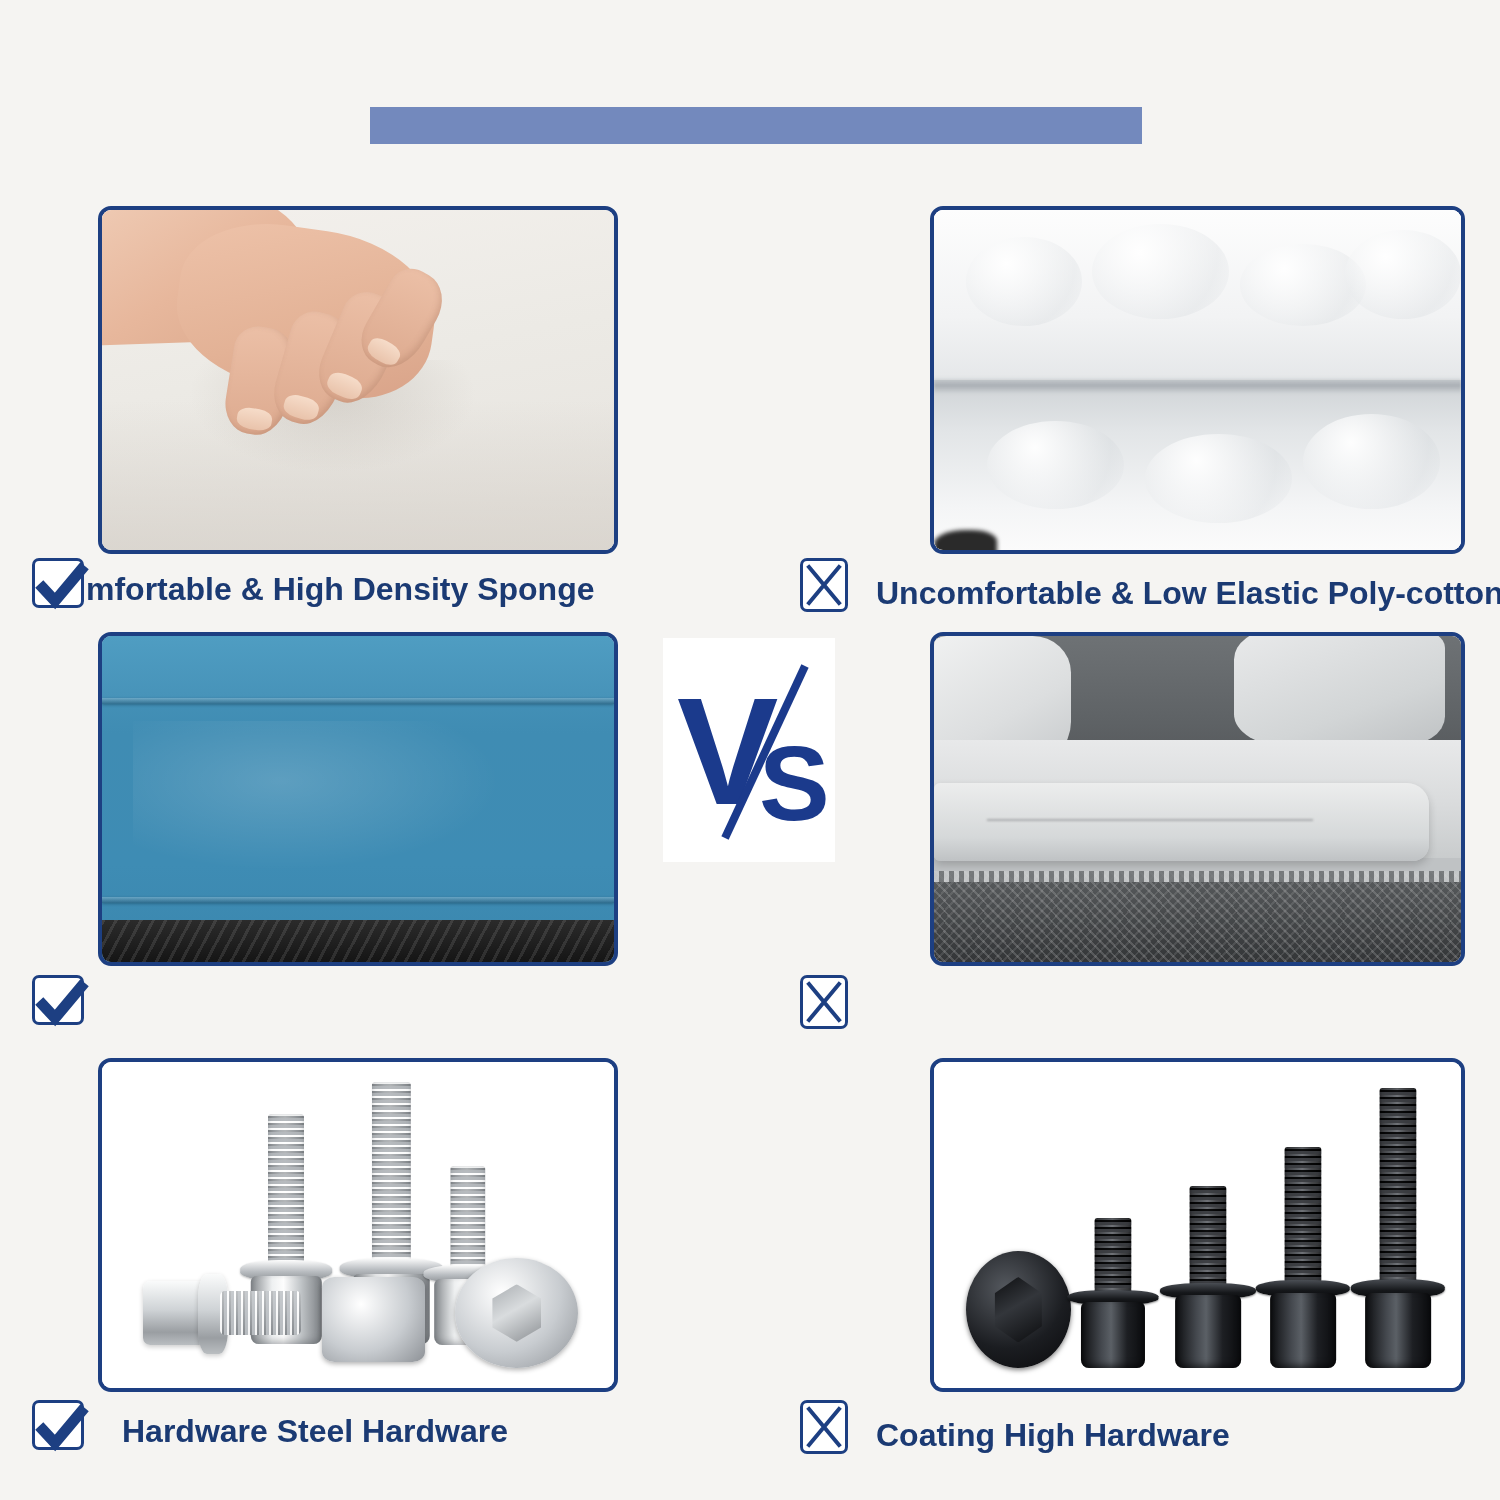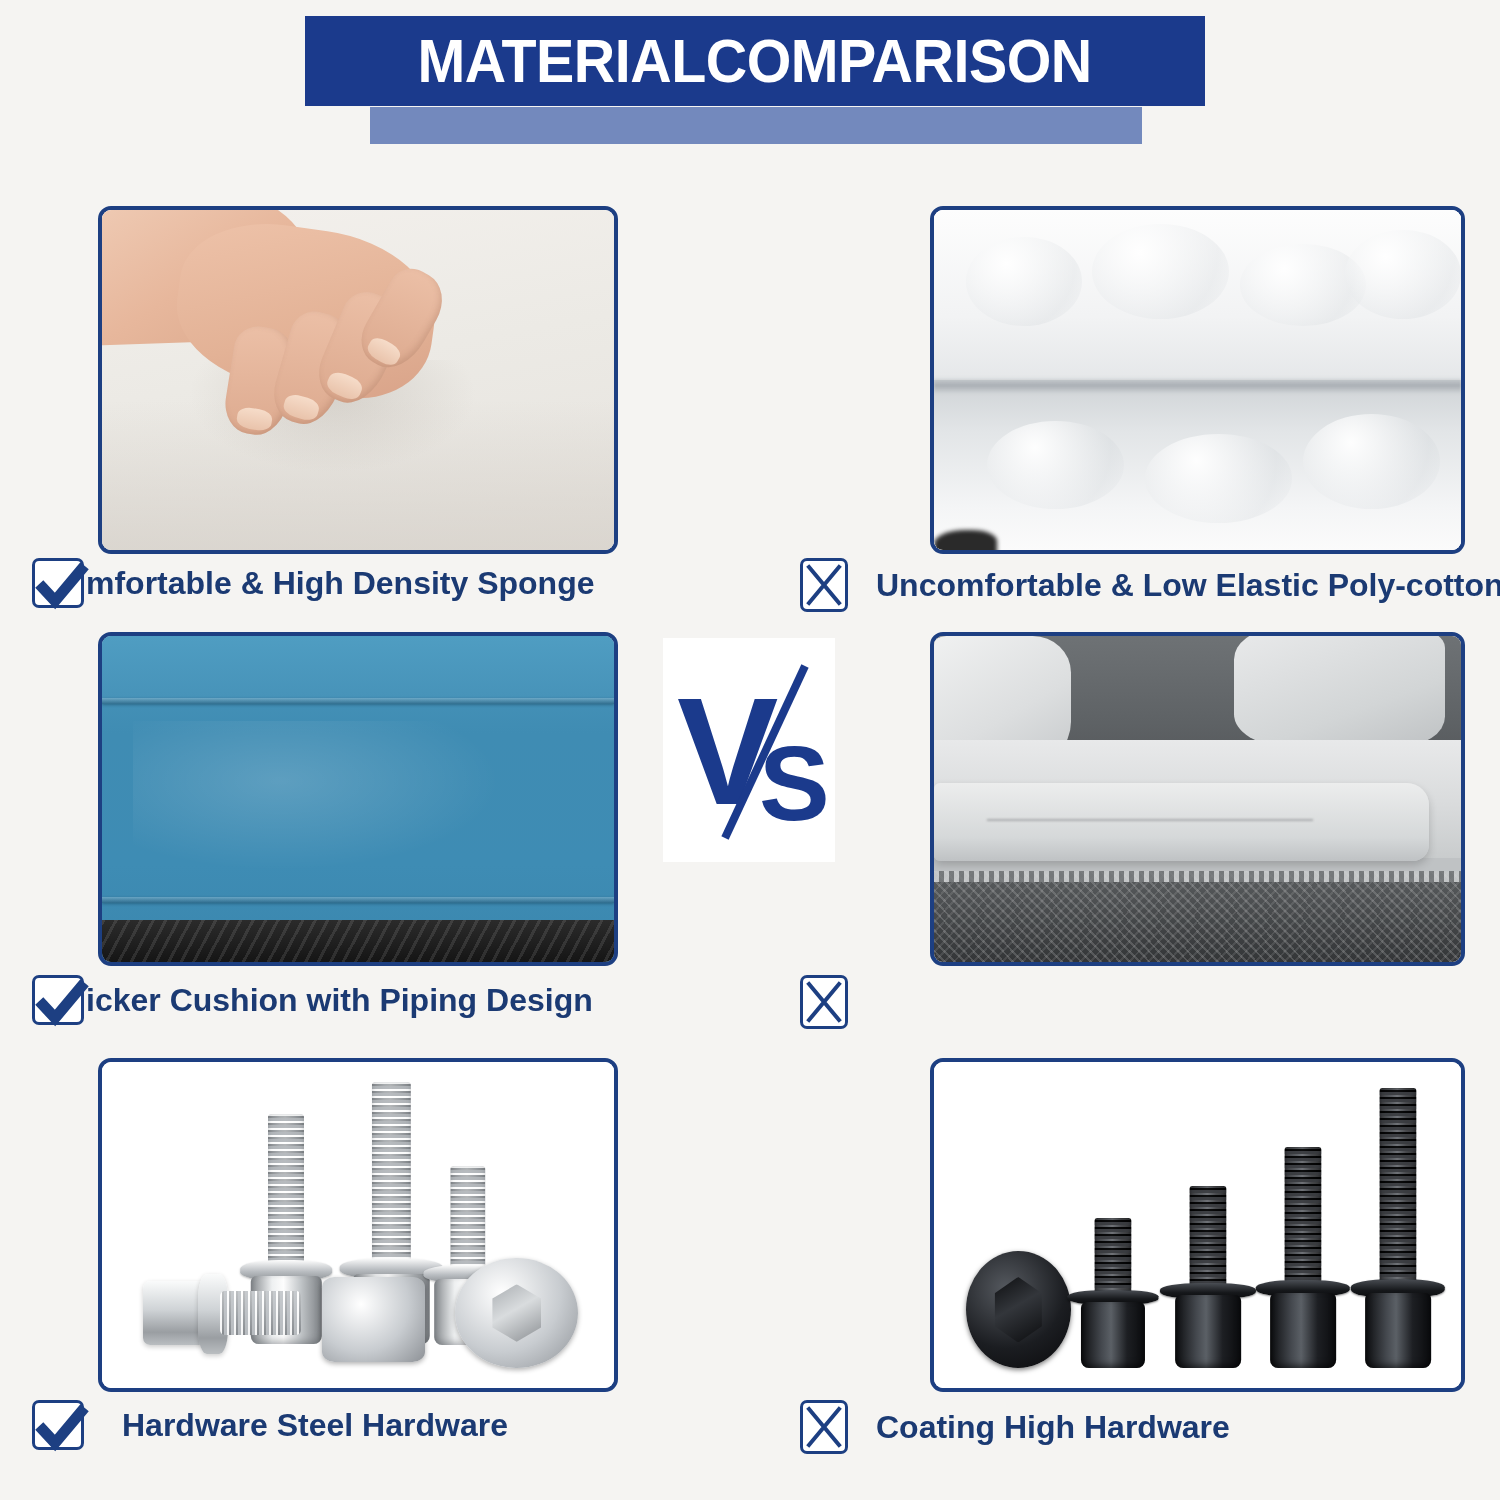--- a/index.html
+++ b/index.html
@@ -145,21 +145,21 @@
   .hexface-steel{background:radial-gradient(circle at 38% 32%,#ffffff,#c8ccd0 55%,#8d9196 100%);box-shadow:0 2px 5px rgba(0,0,0,.3);}
   .hexface-black{background:radial-gradient(circle at 38% 32%,#55595f,#1b1d21 58%,#09090b 100%);box-shadow:0 2px 5px rgba(0,0,0,.5);}
   .hexhole{position:absolute;left:50%;top:50%;transform:translate(-50%,-50%);
     clip-path:polygon(50% 0%,93% 25%,93% 75%,50% 100%,7% 75%,7% 25%);}
   .hexhole-steel{background:linear-gradient(150deg,#a7abaf,#d9dcde 45%,#878b8f);}
   .hexhole-black{background:linear-gradient(150deg,#0b0c0e,#33363b 45%,#0a0b0d);}
   .lying{position:absolute;border-radius:7px;}
   .lying-steel{background:linear-gradient(180deg,#fafbfb,#cfd3d6 45%,#9a9ea2 80%,#babec1);box-shadow:0 2px 5px rgba(0,0,0,.2);}
 
   
-  .caption{position:absolute;display:flex;align-items:center;}
+  .caption{position:absolute;display:flex;align-items:flex-end;}
   .cap-l{left:32px;}
   .cap-r{left:800px;}
   .cap1{top:558px;}
   .cap2{top:975px;}
   .cap3{top:1400px;}
 
   .mark{position:relative;flex:0 0 auto;background:#ffffff;box-sizing:border-box;}
   .mark-check{width:52px;height:50px;border:3px solid #1d3f82;border-radius:7px;}
   .mark-check svg{position:absolute;left:-4px;top:-1px;width:62px;height:54px;}
   .mark-x{width:48px;height:54px;border:3px solid #1d3f82;border-radius:7px;}
@@ -181,23 +181,20 @@
     position:absolute;left:663px;top:638px;width:172px;height:224px;
     background:#ffffff;
   }
   .vs svg{position:absolute;left:0;top:0;width:172px;height:224px;}
 </style>
 </head>
 <body>
 
 <div class="banner-wrap">
   <div class="banner-underbar"></div>
-  <div class="banner">
-    <div class="banner-title">MATERIALCOMPARISON</div>
-  </div>
 </div>
 
 <div class="photo ph-l row1">
   <div class="foam"></div>
   <div class="dent"></div>
   <div class="hand">
     <div class="arm"></div>
     <div class="palm"></div>
     <div class="finger f1">
         <div class="nail"></div>
@@ -279,21 +276,20 @@
     <text x="96" y="182" font-family="Liberation Sans, sans-serif" font-size="106" font-weight="bold" fill="#1b3a8c">S</text>
   </svg>
 </div>
 
 <div class="caption cap-l cap2">
   <span class="mark mark-check">
     <svg viewBox="0 0 62 54">
         <path d="M12 28 L24 41 L50 10" fill="none" stroke="#1d3f82" stroke-width="11" stroke-linecap="square" stroke-linejoin="miter"></path>
       </svg>
   </span>
-  <span class="cap-text">icker Cushion with Piping Design</span>
 </div>
 
 <div class="caption cap-r cap2">
   <span class="mark mark-x">
     <svg viewBox="0 0 38 44">
         <path d="M4 4 L34 40 M34 4 L4 40" fill="none" stroke="#1d3f82" stroke-width="4" stroke-linecap="square"></path>
       </svg>
   </span>
 </div>
 

